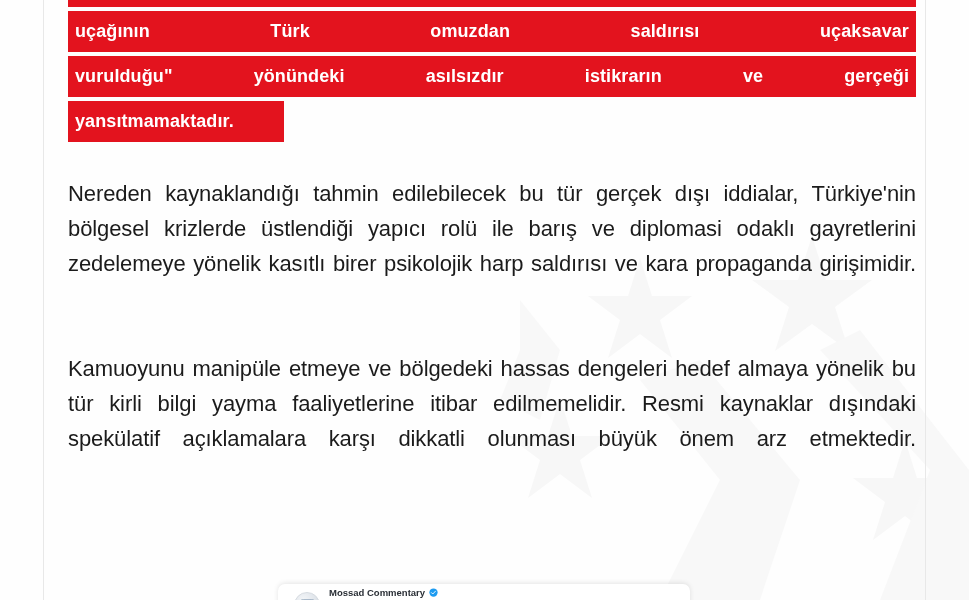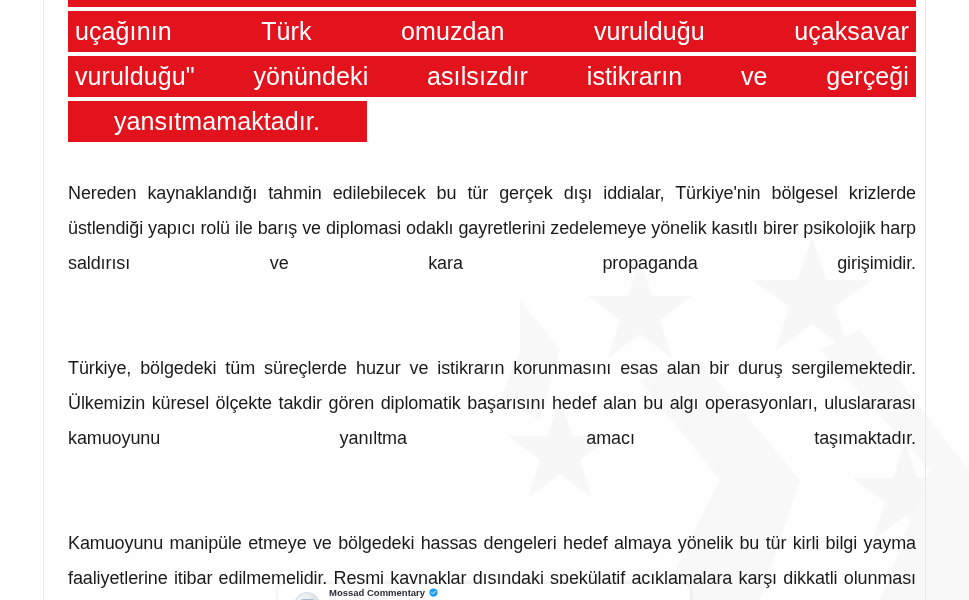--- a/index.html
+++ b/index.html
@@ -58,52 +58,51 @@
 
   .hl-sliver {
     height: 7px;
     background: #e3131e;
     width: 100%;
   }
 
   .hl-line {
     background: #e3131e;
     color: #ffffff;
-    font-weight: normal;
-    font-size: 25px;
+    font-weight: bold;
+    font-size: 18px;
     line-height: 41px;
     height: 41px;
     letter-spacing: 0.1px;
     white-space: nowrap;
     overflow: hidden;
     padding: 0 7px;
     margin-top: 4px;
     display: flex;
     align-items: center;
   }
   .hl-line.justify {
     justify-content: space-between;
   }
   .hl-line.justify > span { display: inline-block; }
 
   .hl-line.short {
-    width: 299px;
+    width: 216px;
     padding-right: 8px;
-    justify-content: center;
   }
 
   
   .body-block {
     margin-top: 34px;
     position: relative;
     z-index: 2;
   }
 
   p.para {
-    font-size: 18px;
+    font-size: 22px;
     line-height: 35px;
     color: #1b1b1b;
     text-align: justify;
     text-justify: inter-word;
     margin-bottom: 35px;
     letter-spacing: -0.1px;
   }
   p.para:last-child { margin-bottom: 0; }
   p.para::after {
     content: "";
@@ -209,42 +208,41 @@
   <div id="content">
 
     <div class="headline">
 
       <div class="hl-sliver"></div>
 
       <div class="hl-line justify">
         <span>uçağının</span>
         <span>Türk</span>
         <span>omuzdan</span>
-        <span>vurulduğu</span>
+        <span>saldırısı</span>
         <span>uçaksavar</span>
       </div>
 
       <div class="hl-line justify">
         <span>vurulduğu"</span>
         <span>yönündeki</span>
         <span>asılsızdır</span>
         <span>istikrarın</span>
         <span>ve</span>
         <span>gerçeği</span>
       </div>
 
       <div class="hl-line short">
         <span>yansıtmamaktadır.</span>
       </div>
 
     </div>
 
     <div class="body-block">
       <p class="para">Nereden kaynaklandığı tahmin edilebilecek bu tür gerçek dışı iddialar, Türkiye'nin bölgesel krizlerde üstlendiği yapıcı rolü ile barış ve diplomasi odaklı gayretlerini zedelemeye yönelik kasıtlı birer psikolojik harp saldırısı ve kara propaganda girişimidir.</p>
-      <p class="para">Türkiye, bölgedeki tüm süreçlerde huzur ve istikrarın korunmasını esas alan bir duruş sergilemektedir. Ülkemizin küresel ölçekte takdir gören diplomatik başarısını hedef alan bu algı operasyonları, uluslararası kamuoyunu yanıltma amacı taşımaktadır.</p>
       <p class="para">Kamuoyunu manipüle etmeye ve bölgedeki hassas dengeleri hedef almaya yönelik bu tür kirli bilgi yayma faaliyetlerine itibar edilmemelidir. Resmi kaynaklar dışındaki spekülatif açıklamalara karşı dikkatli olunması büyük önem arz etmektedir.</p>
     </div>
 
   </div>
 
   <div id="social-card">
 
     <div id="avatar">
       <svg width="17" height="17" viewBox="0 0 24 24">
         <path d="M6 3h12v3a6 6 0 0 1-12 0V3z" fill="#8fa3b8"></path>

